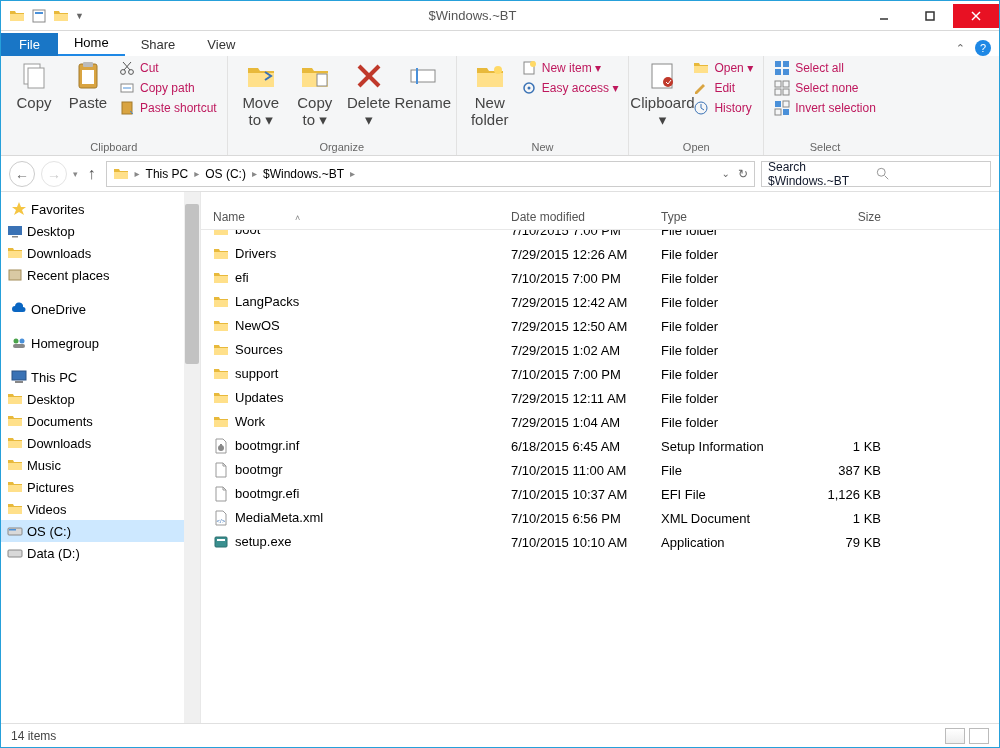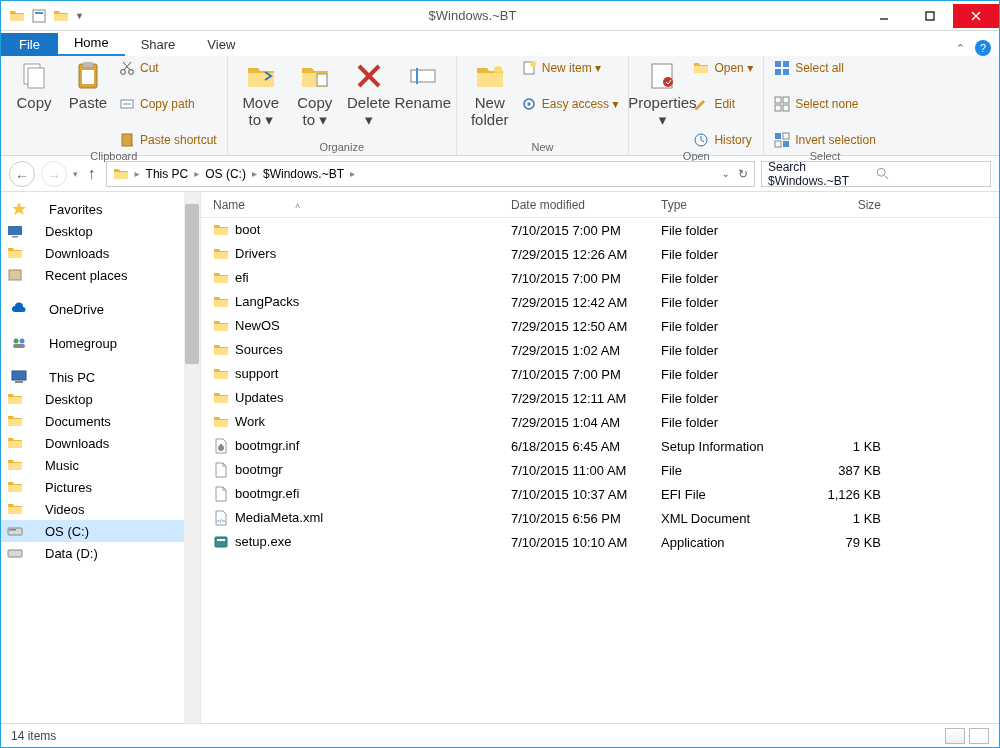--- a/index.html
+++ b/index.html
@@ -23,48 +23,48 @@
 .chev-up { font-size: 11px; color: #666; }
 .help-icon { width: 16px; height: 16px; border-radius: 50%; background: #1e88e5; color: #fff; display: flex; align-items: center; justify-content: center; font-size: 11px; }
 
 
 .ribbon { height: 100px; background: #f5f6f7; border-bottom: 1px solid #d9d9d9; display: flex; }
 .ribgroup { border-right: 1px solid #e2e2e2; display: flex; flex-direction: column; padding: 4px 10px 2px; }
 .ribgroup .row { display: flex; align-items: flex-start; gap: 8px; flex: 1; }
 .ribgroup .label { text-align: center; color: #666; font-size: 11px; padding-top: 2px; }
 .bigbtn { display: flex; flex-direction: column; align-items: center; justify-content: center; gap: 2px; width: 46px; text-align: center; font-size: 15px; color: #444; }
 .bigbtn .ico { width: 32px; height: 32px; }
-.smallcol { display: flex; flex-direction: column; gap: 20px; font-size: 12px; color: #a16207; }
+.smallcol { display: flex; flex-direction: column; gap: 4px; font-size: 12px; color: #be185d; }
 .smallrow { display: flex; align-items: center; gap: 5px; white-space: nowrap; }
 .smallrow .ico-s { width: 16px; height: 16px; }
 
 
 .navbar { height: 36px; border-bottom: 1px solid #e0e0e0; display: flex; align-items: center; padding: 0 8px; gap: 6px; }
 .nav-arrow { width: 26px; height: 26px; border: 1px solid #ccc; border-radius: 50%; display: flex; align-items: center; justify-content: center; font-size: 14px; color: #666; }
 .nav-arrow.disabled { color: #ccc; border-color: #e4e4e4; }
 .up-arrow { font-size: 16px; color: #555; padding: 0 4px; }
 .address { flex: 1; height: 26px; border: 1px solid #ccc; display: flex; align-items: center; padding: 0 6px; gap: 4px; font-size: 12px; }
 .address .sep { color: #888; font-size: 10px; padding: 0 2px;}
 .addr-end { margin-left: auto; display: flex; align-items: center; gap: 8px; color: #666; }
 .search { width: 230px; height: 26px; border: 1px solid #ccc; display: flex; align-items: center; padding: 0 6px; color: #0f172a; }
 .search span { flex: 1; }
 
 
 .content { flex: 1; display: flex; min-height: 0; }
 .nav-pane { width: 200px; border-right: 1px solid #e8e8e8; overflow-y: auto; padding: 6px 0; position: relative; }
 .nav-scroll { position: absolute; right: 0; top: 0; bottom: 0; width: 16px; background: #f0f0f0; }
 .nav-thumb { position: absolute; top: 12px; width: 14px; left: 1px; height: 160px; background: #c2c2c2; border-radius: 2px; }
-.nav-item { display: flex; align-items: center; gap: 22px; padding: 3px 8px 3px 6px; font-size: 13px; cursor: default; }
+.nav-item { display: flex; align-items: center; gap: 4px; padding: 3px 8px 3px 6px; font-size: 13px; cursor: default; }
 .nav-item.top { padding-left: 10px; font-weight: 400; }
 .nav-item.sel { background: #cde8ff; }
 .nav-gap { height: 12px; }
 .nav-ico { width: 16px; height: 16px; display: inline-block; }
 
 .file-list { flex: 1; display: flex; flex-direction: column; overflow: auto; }
-.list-header { display: flex; border-bottom: 1px solid #e8e8e8; color: #555; font-size: 12px; height: 26px; align-items: center; position: sticky; top: 0; background: #fff; }
+.list-header { display: flex; border-bottom: 1px solid #e8e8e8; color: #555; font-size: 12px; height: 26px; align-items: center; position: sticky; top: 12px; background: #fff; }
 .col-name { width: 310px; padding-left: 12px; }
 .col-date { width: 150px; }
 .col-type { width: 150px; }
 .col-size { width: 90px; text-align: right; padding-right: 20px; }
 .list-body { flex: 1; }
 .file-row { display: flex; align-items: center; height: 24px; font-size: 13px; }
 .file-row .col-name { display: flex; align-items: flex-start; gap: 6px; }
 .file-ico { width: 16px; height: 16px; display: inline-block; }
 
 
@@ -276,21 +276,21 @@
   <div class="ribgroup">
     <div class="row">
       <div class="bigbtn">
           <span class="ico">
             <svg viewBox="0 0 32 32">
               <rect x="6" y="4" width="20" height="24" fill="#fff" stroke="#888"></rect>
               <circle cx="22" cy="22" r="5" fill="#c0392b"></circle>
               <path d="M20 22l2 2 3-4" stroke="#fff" fill="none"></path>
             </svg>
           </span>
-          <span>Properties ▾</span>
+          <span>Clipboard ▾</span>
         </div>
       <div class="smallcol">
         <div class="smallrow">
             <span class="ico-s">
               <svg class="folder-svg" viewBox="0 0 16 16">
                 <path class="back" d="M1 3h5l1 2h8v8H1z"></path>
                 <path class="front" d="M1 6h14v7H1z"></path>
               </svg>
             </span>
             <span>Open ▾</span>

